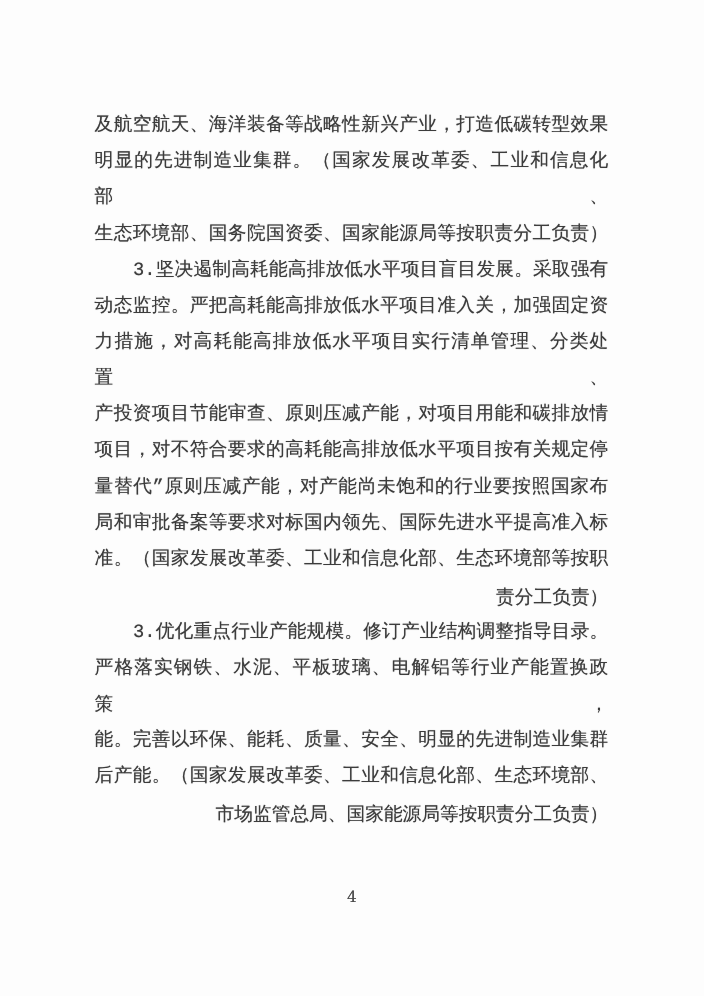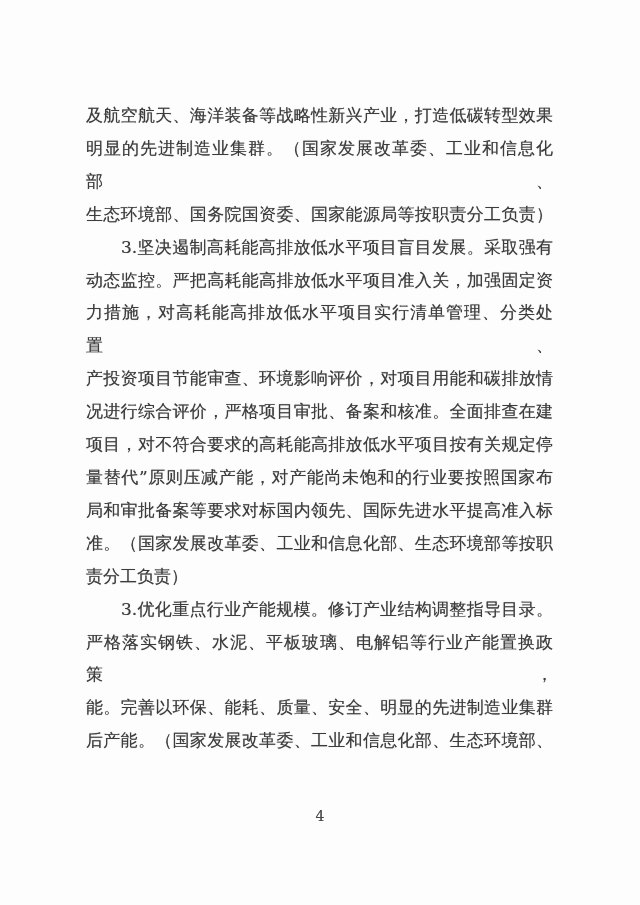--- a/index.html
+++ b/index.html
@@ -26,28 +26,29 @@
     width: 467px;
     color: #3c3c3c;
     font-size: 17px;
     line-height: 32.9px;
     text-shadow: 0 0 0.7px rgba(70, 70, 70, 0.65);
   }
 
   .line {
     width: 100%;
     white-space: nowrap;
-    text-align: left;
+    text-align: right;
   }
 
   .line.justify {
     white-space: normal;
     text-align: justify;
     text-align-last: justify;
     text-justify: inter-character;
+    font-family: Liberation Mono, monospace;
   }
 
   .line.indent {
     text-indent: 35px;
   }
 
   .page-number {
     position: absolute;
     top: 806px;
     left: 0;
@@ -63,26 +64,26 @@
 <body>
 
 <div class="page">
   <div class="text-block">
       <div class="line justify">及航空航天、海洋装备等战略性新兴产业，打造低碳转型效果</div>
       <div class="line justify">明显的先进制造业集群。（国家发展改革委、工业和信息化部、</div>
       <div class="line justify">生态环境部、国务院国资委、国家能源局等按职责分工负责）</div>
       <div class="line indent justify">3.坚决遏制高耗能高排放低水平项目盲目发展。采取强有</div>
       <div class="line justify">动态监控。严把高耗能高排放低水平项目准入关，加强固定资</div>
       <div class="line justify">力措施，对高耗能高排放低水平项目实行清单管理、分类处置、</div>
-      <div class="line justify">产投资项目节能审查、环境影响评价，对项目用能和碳排放情</div>
-      <div class="line justify">况进行综合评价，严格项目审批、备案和核准。全面排查在建</div>
+      <div class="line justify">产投资项目节能审查、原则压减产能，对项目用能和碳排放情</div>
       <div class="line justify">项目，对不符合要求的高耗能高排放低水平项目按有关规定停</div>
       <div class="line justify">量替代”原则压减产能，对产能尚未饱和的行业要按照国家布</div>
       <div class="line justify">局和审批备案等要求对标国内领先、国际先进水平提高准入标</div>
       <div class="line justify">准。（国家发展改革委、工业和信息化部、生态环境部等按职</div>
       <div class="line">责分工负责）</div>
       <div class="line indent justify">3.优化重点行业产能规模。修订产业结构调整指导目录。</div>
       <div class="line justify">严格落实钢铁、水泥、平板玻璃、电解铝等行业产能置换政策，</div>
       <div class="line justify">能。完善以环保、能耗、质量、安全、明显的先进制造业集群</div>
       <div class="line justify">后产能。（国家发展改革委、工业和信息化部、生态环境部、</div>
+      <div class="line">市场监管总局、国家能源局等按职责分工负责）</div>
     </div>
   <div class="page-number">4</div>
 </div>
 
 </body></html>

